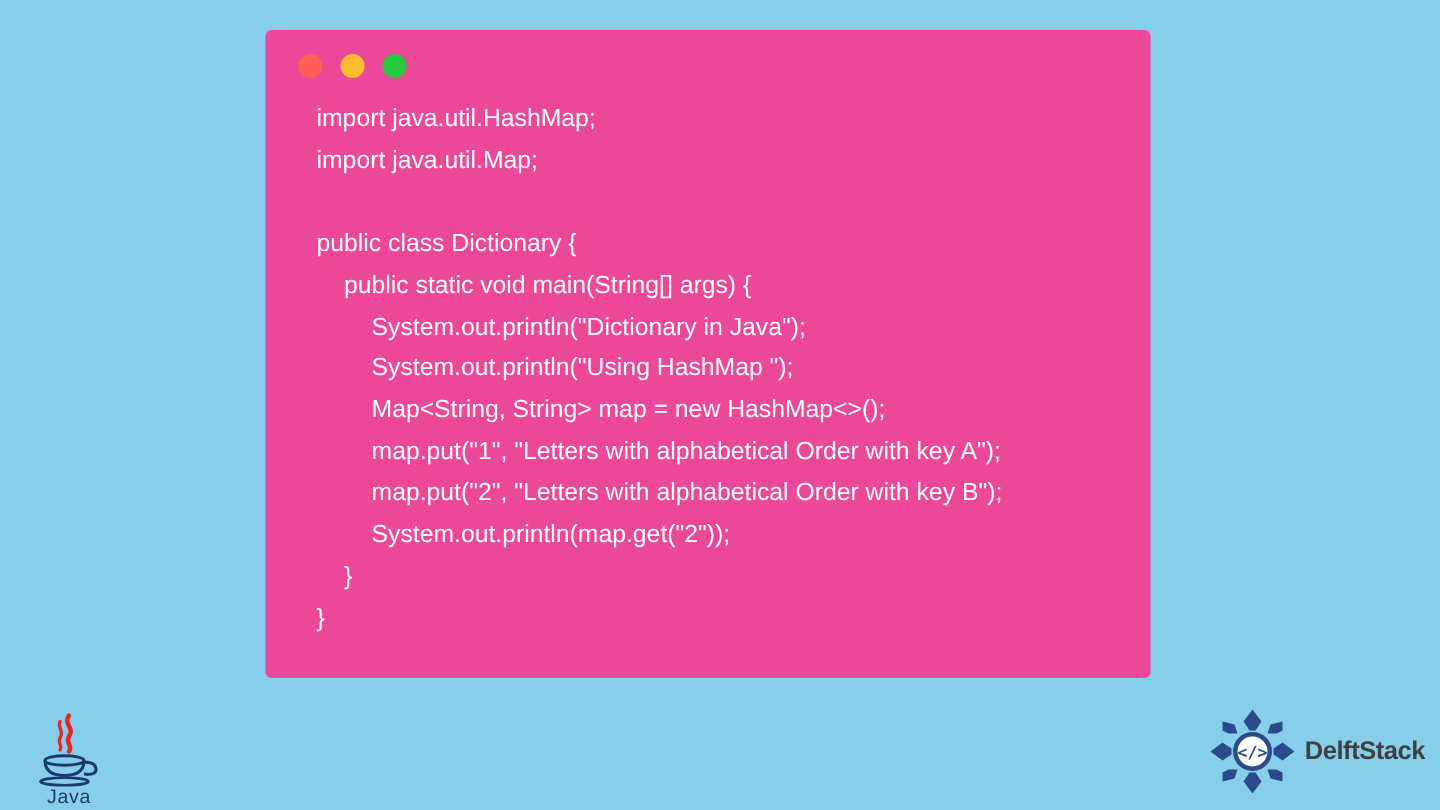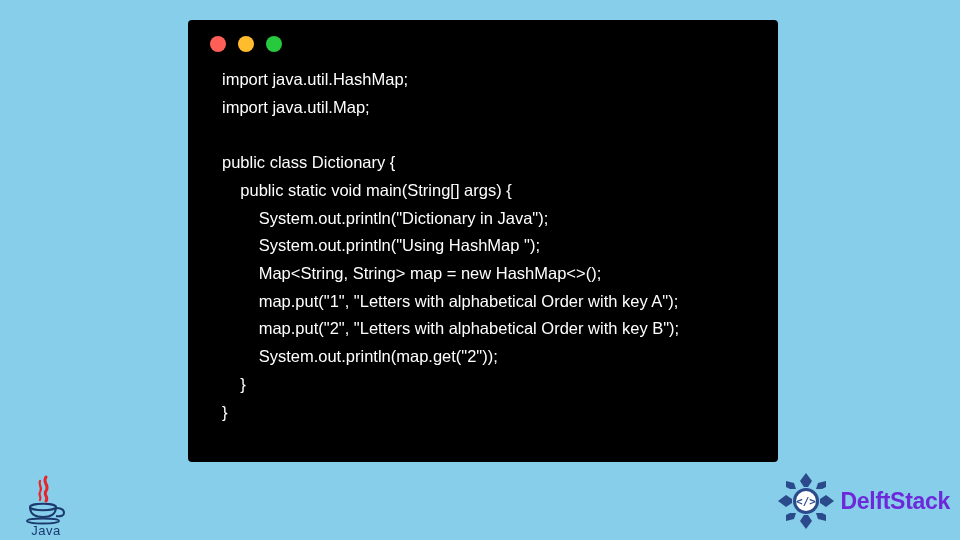--- a/index.html
+++ b/index.html
@@ -6,26 +6,26 @@
   body {
     width: 960px;
     height: 540px;
     background: #87ceeb;
     font-family: Arial, Helvetica, sans-serif;
     position: relative;
     overflow: hidden;
   }
   .code-window {
     position: absolute;
-    left: 188px;
+    left: 177px;
     top: 20px;
     width: 590px;
-    background: #000000;
+    background: #ec4899;
     border-radius: 4px;
-    padding-bottom: 30px;
+    padding-bottom: 20px;
   }
   .window-dots {
     display: flex;
     gap: 12px;
     padding: 16px 22px 10px 22px;
   }
   .dot {
     width: 16px;
     height: 16px;
     border-radius: 50%;
@@ -63,23 +63,23 @@
   }
   .delft-block {
     position: absolute;
     right: 10px;
     bottom: 8px;
     display: flex;
     align-items: center;
     gap: 4px;
   }
   .delft-text {
-    font-size: 23px;
+    font-size: 17px;
     font-weight: 600;
-    color: #6d28d9;
+    color: #404040;
     letter-spacing: -0.3px;
     text-align: right;
   }
   .delft-icon svg { display: block; }
 </style>
 </head>
 <body>
 
 <div class="code-window">
   <div class="window-dots">

